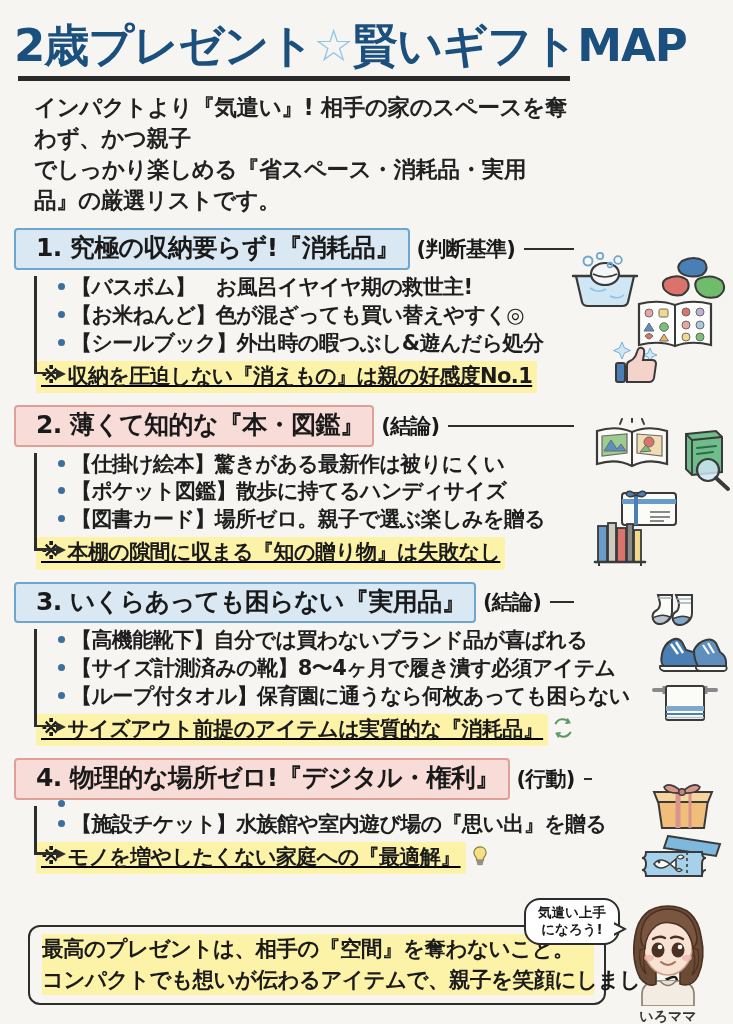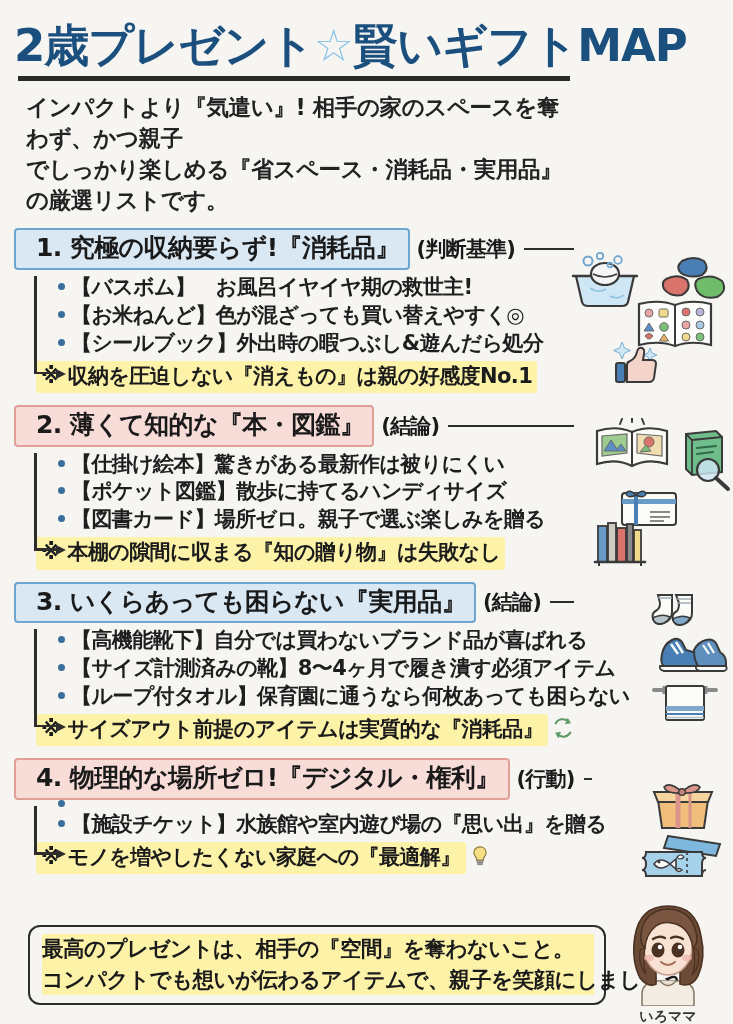--- a/index.html
+++ b/index.html
@@ -38,21 +38,21 @@
   .t-star { color: #8ec6e8; }
   .title-rules {
     margin: 7px 4px 0 4px;
     border-top: 3px solid #2a2a2a;
     border-bottom: 2px solid #2a2a2a;
     height: 5px;
   }
 
   
   .intro {
-    margin: 11px 6px 0 12px;
+    margin: 11px 6px 0 20px;
     font-size: 22.5px;
     font-weight: bold;
     line-height: 1.38;
     color: #222;
     letter-spacing: -0.4px;
   }
 
   
   .section { margin-top: 12px; position: relative; }
 
@@ -151,20 +151,21 @@
     top: -4px;
   }
 
   .summary {
     margin-top: 3px;
     margin-left: -22px;
     display: flex;
     align-items: center;
     gap: 4px;
     white-space: nowrap;
+    text-decoration: underline;
   }
   .summary .hl {
     font-size: 21px;
     font-weight: bold;
     color: #1b1b1b;
     letter-spacing: -0.6px;
     background: #fcf2a8;
     padding: 2px 5px 3px 5px;
     border-radius: 3px;
     line-height: 1.3;
@@ -562,20 +563,25 @@
       <path d="M37 27 q4 -4 7 0 q-4 4 -7 0 Z" fill="#fbfbf8" stroke="#3a3a3a" stroke-width="1.2"></path>
       <path d="M36 40 q3 -3 6 0 q-3 3 -6 0 Z" fill="#fbfbf8" stroke="#3a3a3a" stroke-width="1.2"></path>
     </svg>
   </div>
 
   <div class="footer-box">
     <span class="footer-line">最高のプレゼントは、相手の『空間』を奪わないこと。</span>
     <span class="footer-line">コンパクトでも想いが伝わるアイテムで、親子を笑顔にしましょう!</span>
   </div>
 
+  <div class="bubble">
+    <div>気遣い上手</div>
+    <div>になろう!</div>
+    <div class="tail"></div>
+  </div>
 
   <div class="character">
     <svg width="112" height="108" viewBox="0 0 112 108">
 
       <path d="M30 108 L30 96 Q30 86 42 83 L70 83 Q82 86 82 96 L82 108 Z" fill="#f2ece2" stroke="#8a7a68" stroke-width="1.6"></path>
       <path d="M48 83 Q56 92 64 83" fill="#e8e0d2" stroke="#8a7a68" stroke-width="1.4"></path>
 
       <path d="M56 8 Q28 8 23 38 Q19 62 28 80 Q36 90 44 86 L44 40 L68 40 L68 86 Q80 90 86 78 Q94 60 89 38 Q84 8 56 8 Z" fill="#6b4a36" stroke="#4a3122" stroke-width="1.6"></path>
 
       <ellipse cx="56" cy="49" rx="24" ry="28" fill="#f7e2d4" stroke="#c79f88" stroke-width="1.4"></ellipse>

